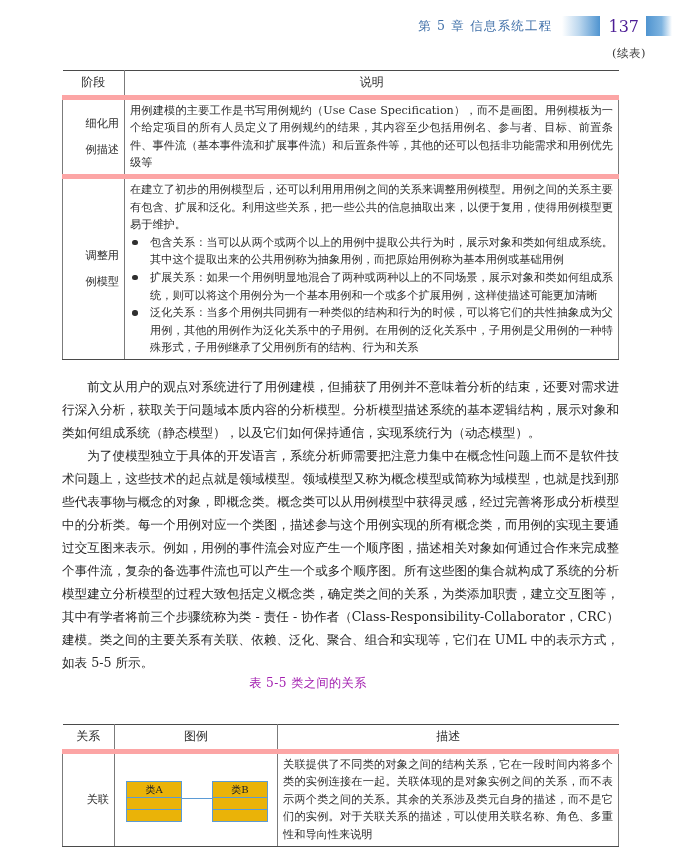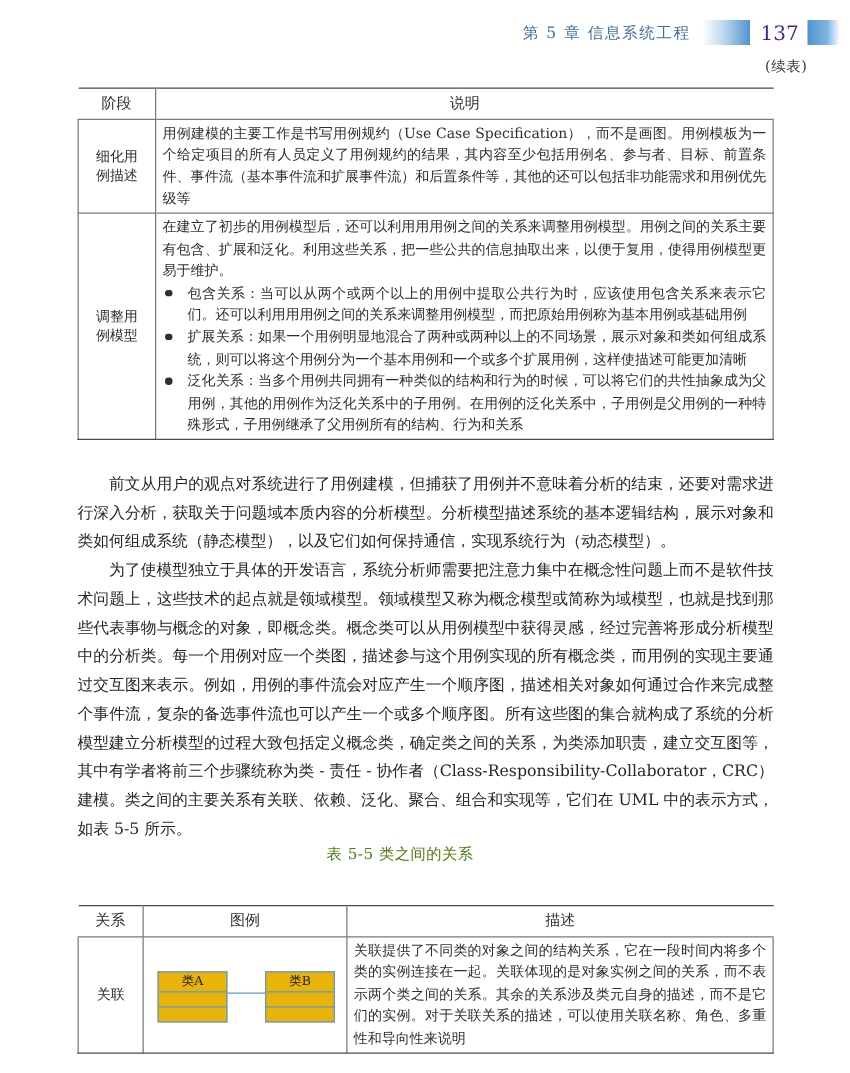--- a/index.html
+++ b/index.html
@@ -87,31 +87,32 @@
     text-align: center;
     font-size: 12px;
     padding: 3px 4px;
     border-top: 1.6px solid #4a4a4a;
     border-bottom: 1px solid #7b7b7b;
     border-left: none;
     border-right: none;
   }
   .tbl .vsep-r { border-right: 1px solid #7b7b7b; }
   .stage-cell {
-    text-align: center;
+    text-align: right;
     vertical-align: middle;
-    line-height: 15px;
+    line-height: 26px;
     border-right: 1px solid #7b7b7b !important;
+    font-family: Liberation Mono, monospace;
   }
   .desc-cell {
     text-align: justify;
     vertical-align: top;
     padding: 4px 6px 4px 7px;
   }
-  .tbl .row-line td { border-top: 1px solid #fca5a5; }
+  .tbl .row-line td { border-top: 5px solid #fca5a5; }
   .tbl .last-row td { border-bottom: 1.6px solid #4a4a4a; }
 
   
   #table-stage {
     left: 62px;
     top: 70px;
     width: 557px;
   }
   #table-stage .col-stage { width: 62px; }
 
@@ -148,25 +149,25 @@
   .indent2 { text-indent: 2em; }
 
   #sec-head { top: 352px; }
   #para-1 { top: 375px; }
   #para-2 { top: 444px; }
   #para-3 { top: 582px; }
 
   
   .tbl-caption {
     position: absolute;
-    left: 12px;
+    left: 0;
     width: 616px;
     text-align: center;
     font-size: 12.2px;
-    color: #4d7c0f;
+    color: #a21caf;
     letter-spacing: 0.4px;
   }
   #cap-5-5 { top: 675px; }
 
   
   #table-rel {
     left: 62px;
     top: 724px;
     width: 557px;
   }
@@ -250,21 +251,21 @@
         <td class="stage-cell">细化用<br>例描述</td>
         <td class="desc-cell">
           <p class="intro-para">用例建模的主要工作是书写用例规约（Use Case Specification），而不是画图。用例模板为一个给定项目的所有人员定义了用例规约的结果，其内容至少包括用例名、参与者、目标、前置条件、事件流（基本事件流和扩展事件流）和后置条件等，其他的还可以包括非功能需求和用例优先级等</p>
         </td>
       </tr>
       <tr class="row-line last-row">
         <td class="stage-cell">调整用<br>例模型</td>
         <td class="desc-cell">
           <p class="intro-para">在建立了初步的用例模型后，还可以利用用用例之间的关系来调整用例模型。用例之间的关系主要有包含、扩展和泛化。利用这些关系，把一些公共的信息抽取出来，以便于复用，使得用例模型更易于维护。</p>
           <ul class="bullets">
-            <li><span class="dot"></span><span>包含关系：当可以从两个或两个以上的用例中提取公共行为时，应该使用包含关系来表示它们。还可以利用用用例之间的关系来调整用例模型，而把原始用例称为基本用例或基础用例</span></li>
+            <li><span class="dot"></span><span>包含关系：当可以从两个或两个以上的用例中提取公共行为时，展示对象和类如何组成系统。其中这个提取出来的公共用例称为抽象用例，而把原始用例称为基本用例或基础用例</span></li>
             <li><span class="dot"></span><span>扩展关系：如果一个用例明显地混合了两种或两种以上的不同场景，展示对象和类如何组成系统，则可以将这个用例分为一个基本用例和一个或多个扩展用例，这样使描述可能更加清晰</span></li>
             <li><span class="dot"></span><span>泛化关系：当多个用例共同拥有一种类似的结构和行为的时候，可以将它们的共性抽象成为父用例，其他的用例作为泛化关系中的子用例。在用例的泛化关系中，子用例是父用例的一种特殊形式，子用例继承了父用例所有的结构、行为和关系</span></li>
           </ul>
         </td>
       </tr>
     </tbody>
   </table>
 
 
   <div class="prose" id="para-1">

